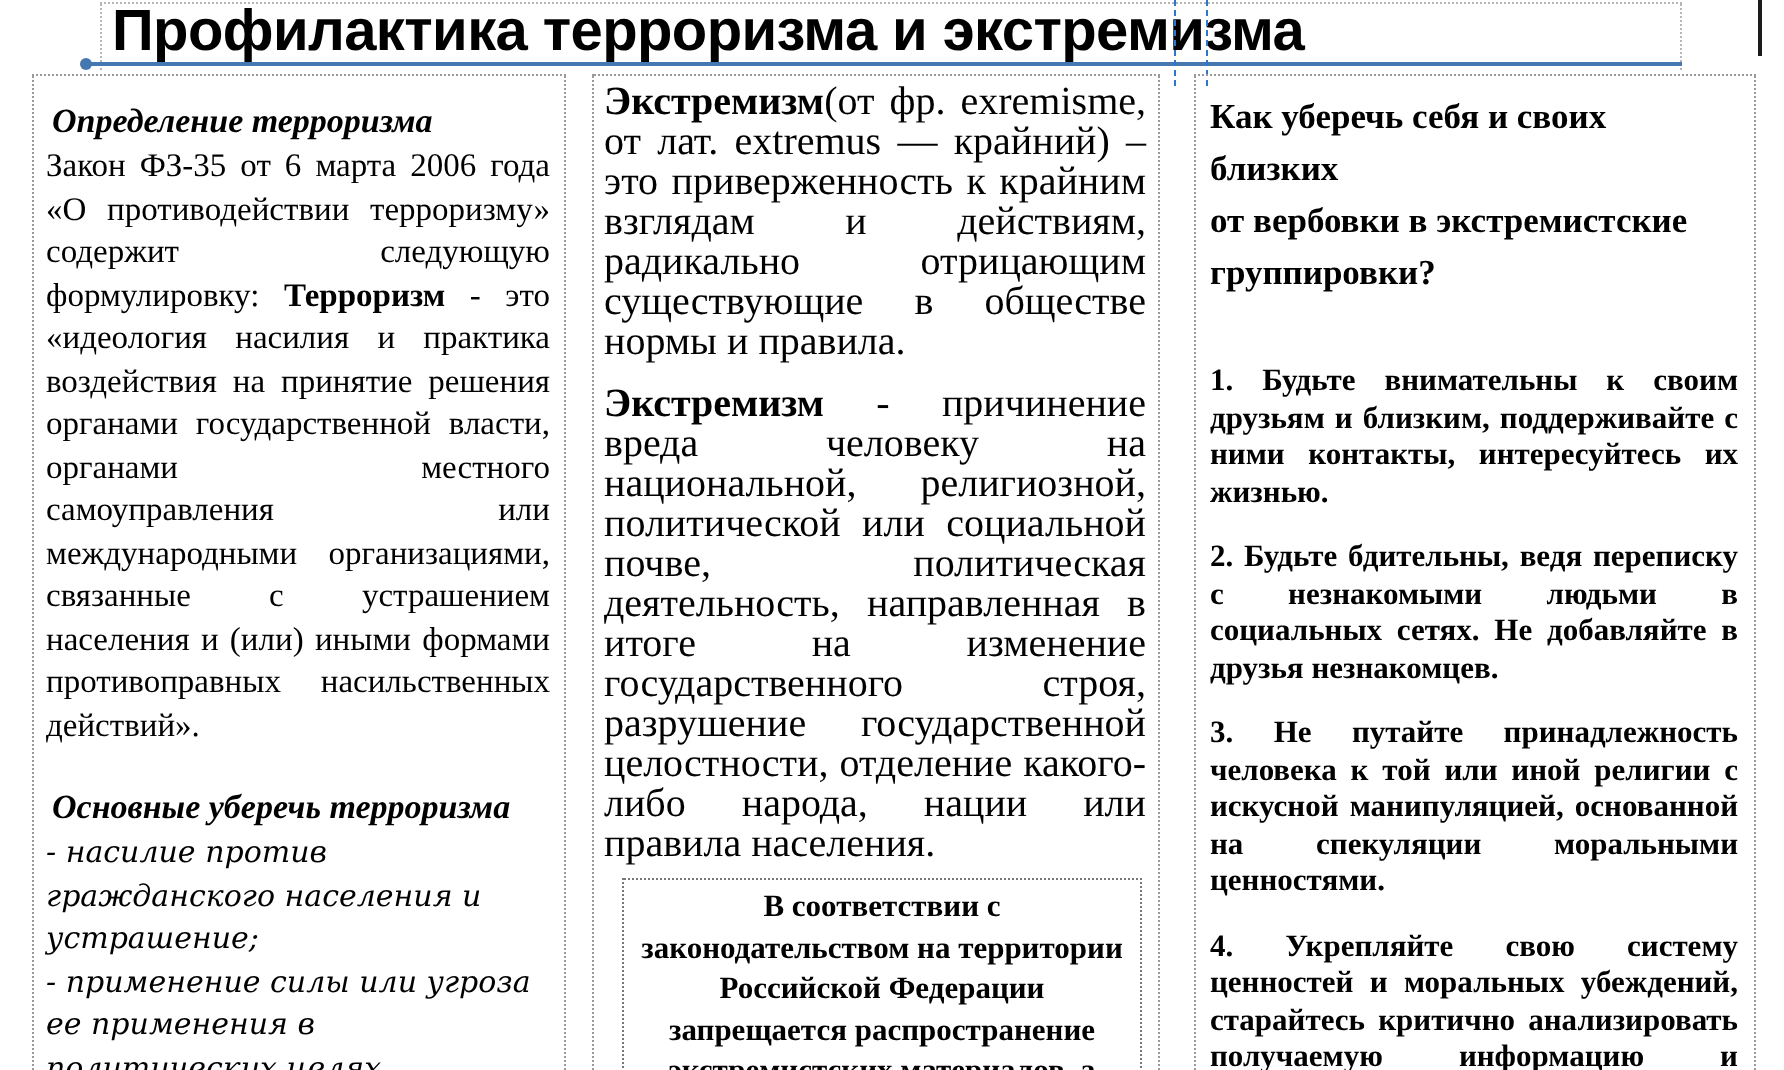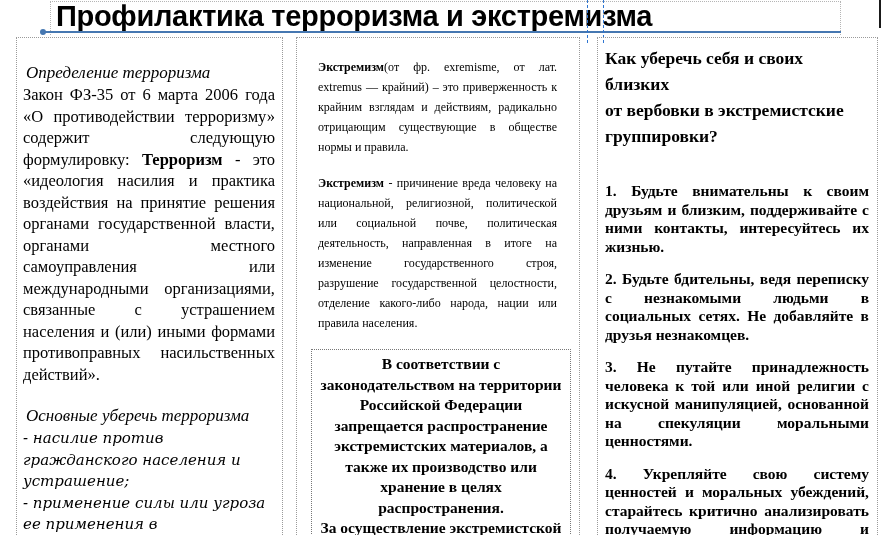--- a/index.html
+++ b/index.html
@@ -49,40 +49,40 @@
     border:1px dotted #9a9a9a;
     box-sizing:border-box;
     background:transparent;
   }
   .col-left  { left:16px;  width:267px; padding:8px 7px 0 6px; }
   .col-mid   { left:296px; width:284px; padding:3px 6px 0 5px; }
   .col-right { left:597px; width:281px; padding:5px 8px 0 7px; }
 
   
   .h-italic {
-    font-weight:normal; font-style:italic;
+    font-weight:bold; font-style:italic;
     font-size:17px; line-height:21px;
-    margin:16px 0 1px 3px;
+    margin:4px 0 1px 3px;
   }
   .h-italic.h2 { margin-top:20px; margin-bottom:2px; }
   .body-just {
     margin:0; text-align:justify;
     font-size:16.5px; line-height:21.5px;
   }
   .sign {
     margin:0; text-align:left;
     font-family:"DejaVu Serif", serif;
     font-style:italic;
     font-size:15px; line-height:21.5px;
   }
 
   
   .mid-p {
-    margin:16px; text-align:justify;
-    font-size:12px; line-height:20px;
+    margin:0; text-align:justify;
+    font-size:20px; line-height:20px;
   }
   .mid-p2 { margin-top:11px; }
   .law-box {
     margin:7px 2px 0 9px;
     border:1px dotted #777;
     padding:4px 6px 6px 6px;
     font-weight:bold; text-align:center;
     font-size:15.5px; line-height:20.5px;
   }
   .law-box p { margin:0; }

